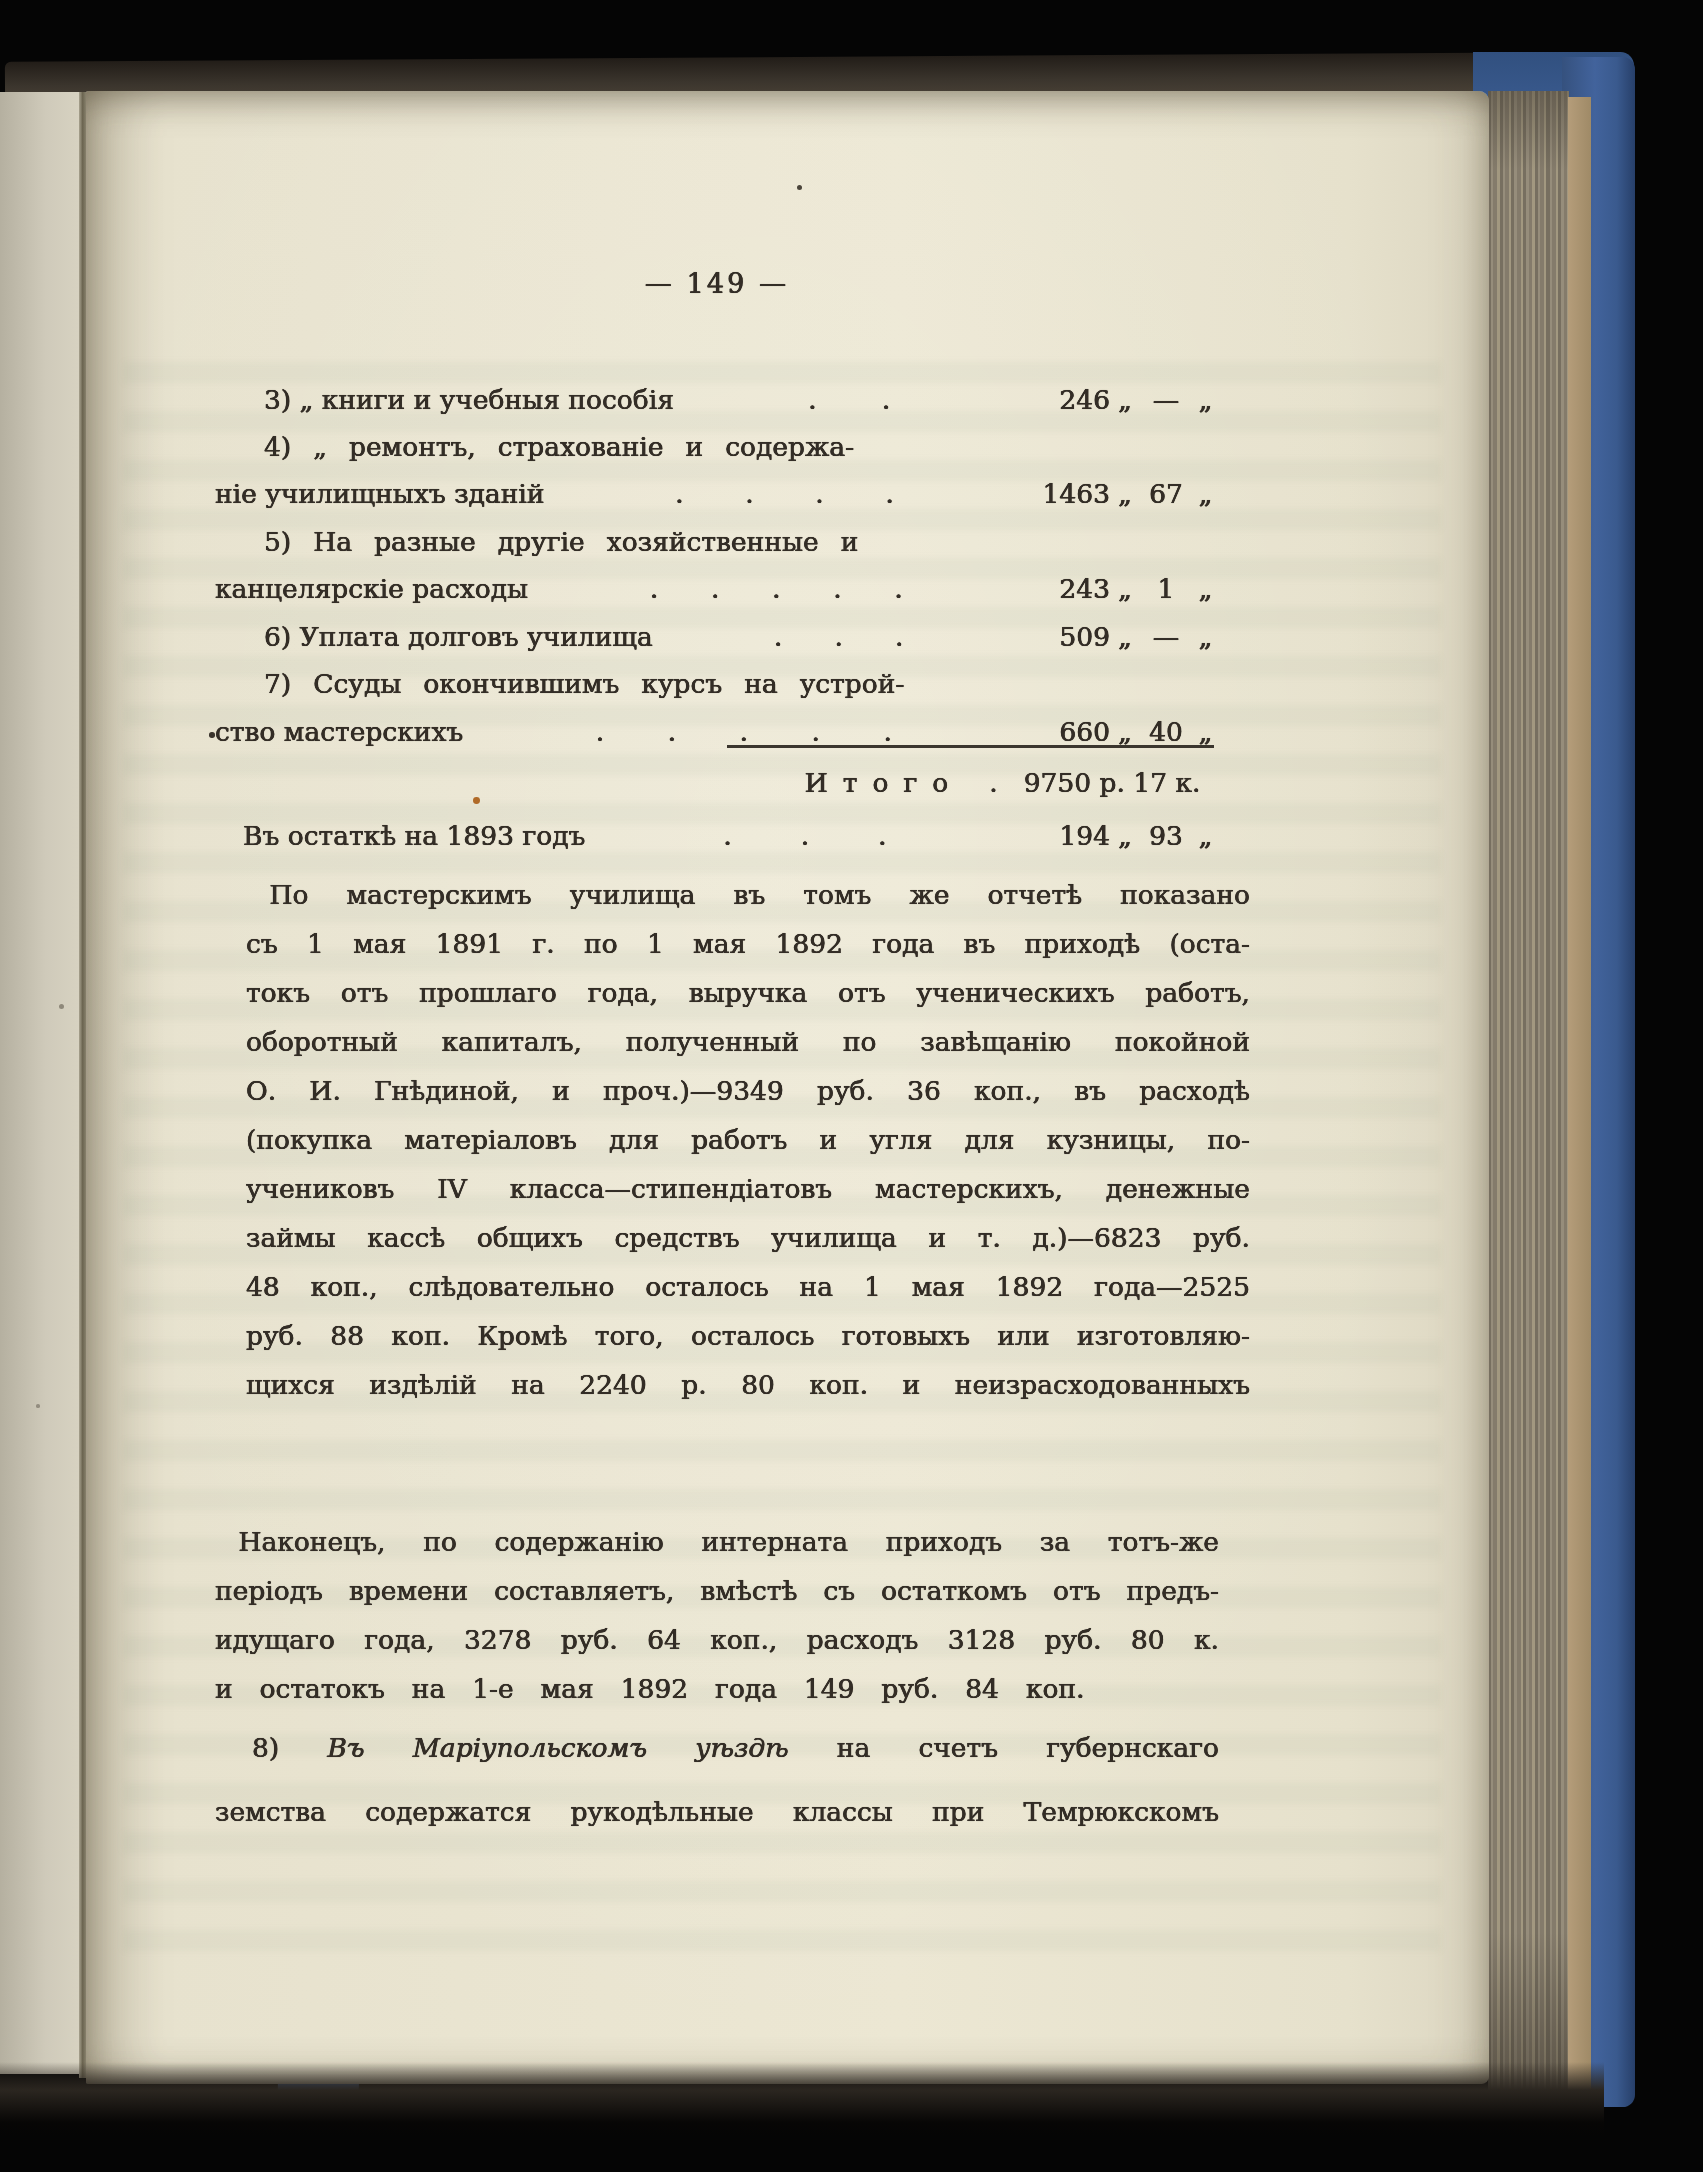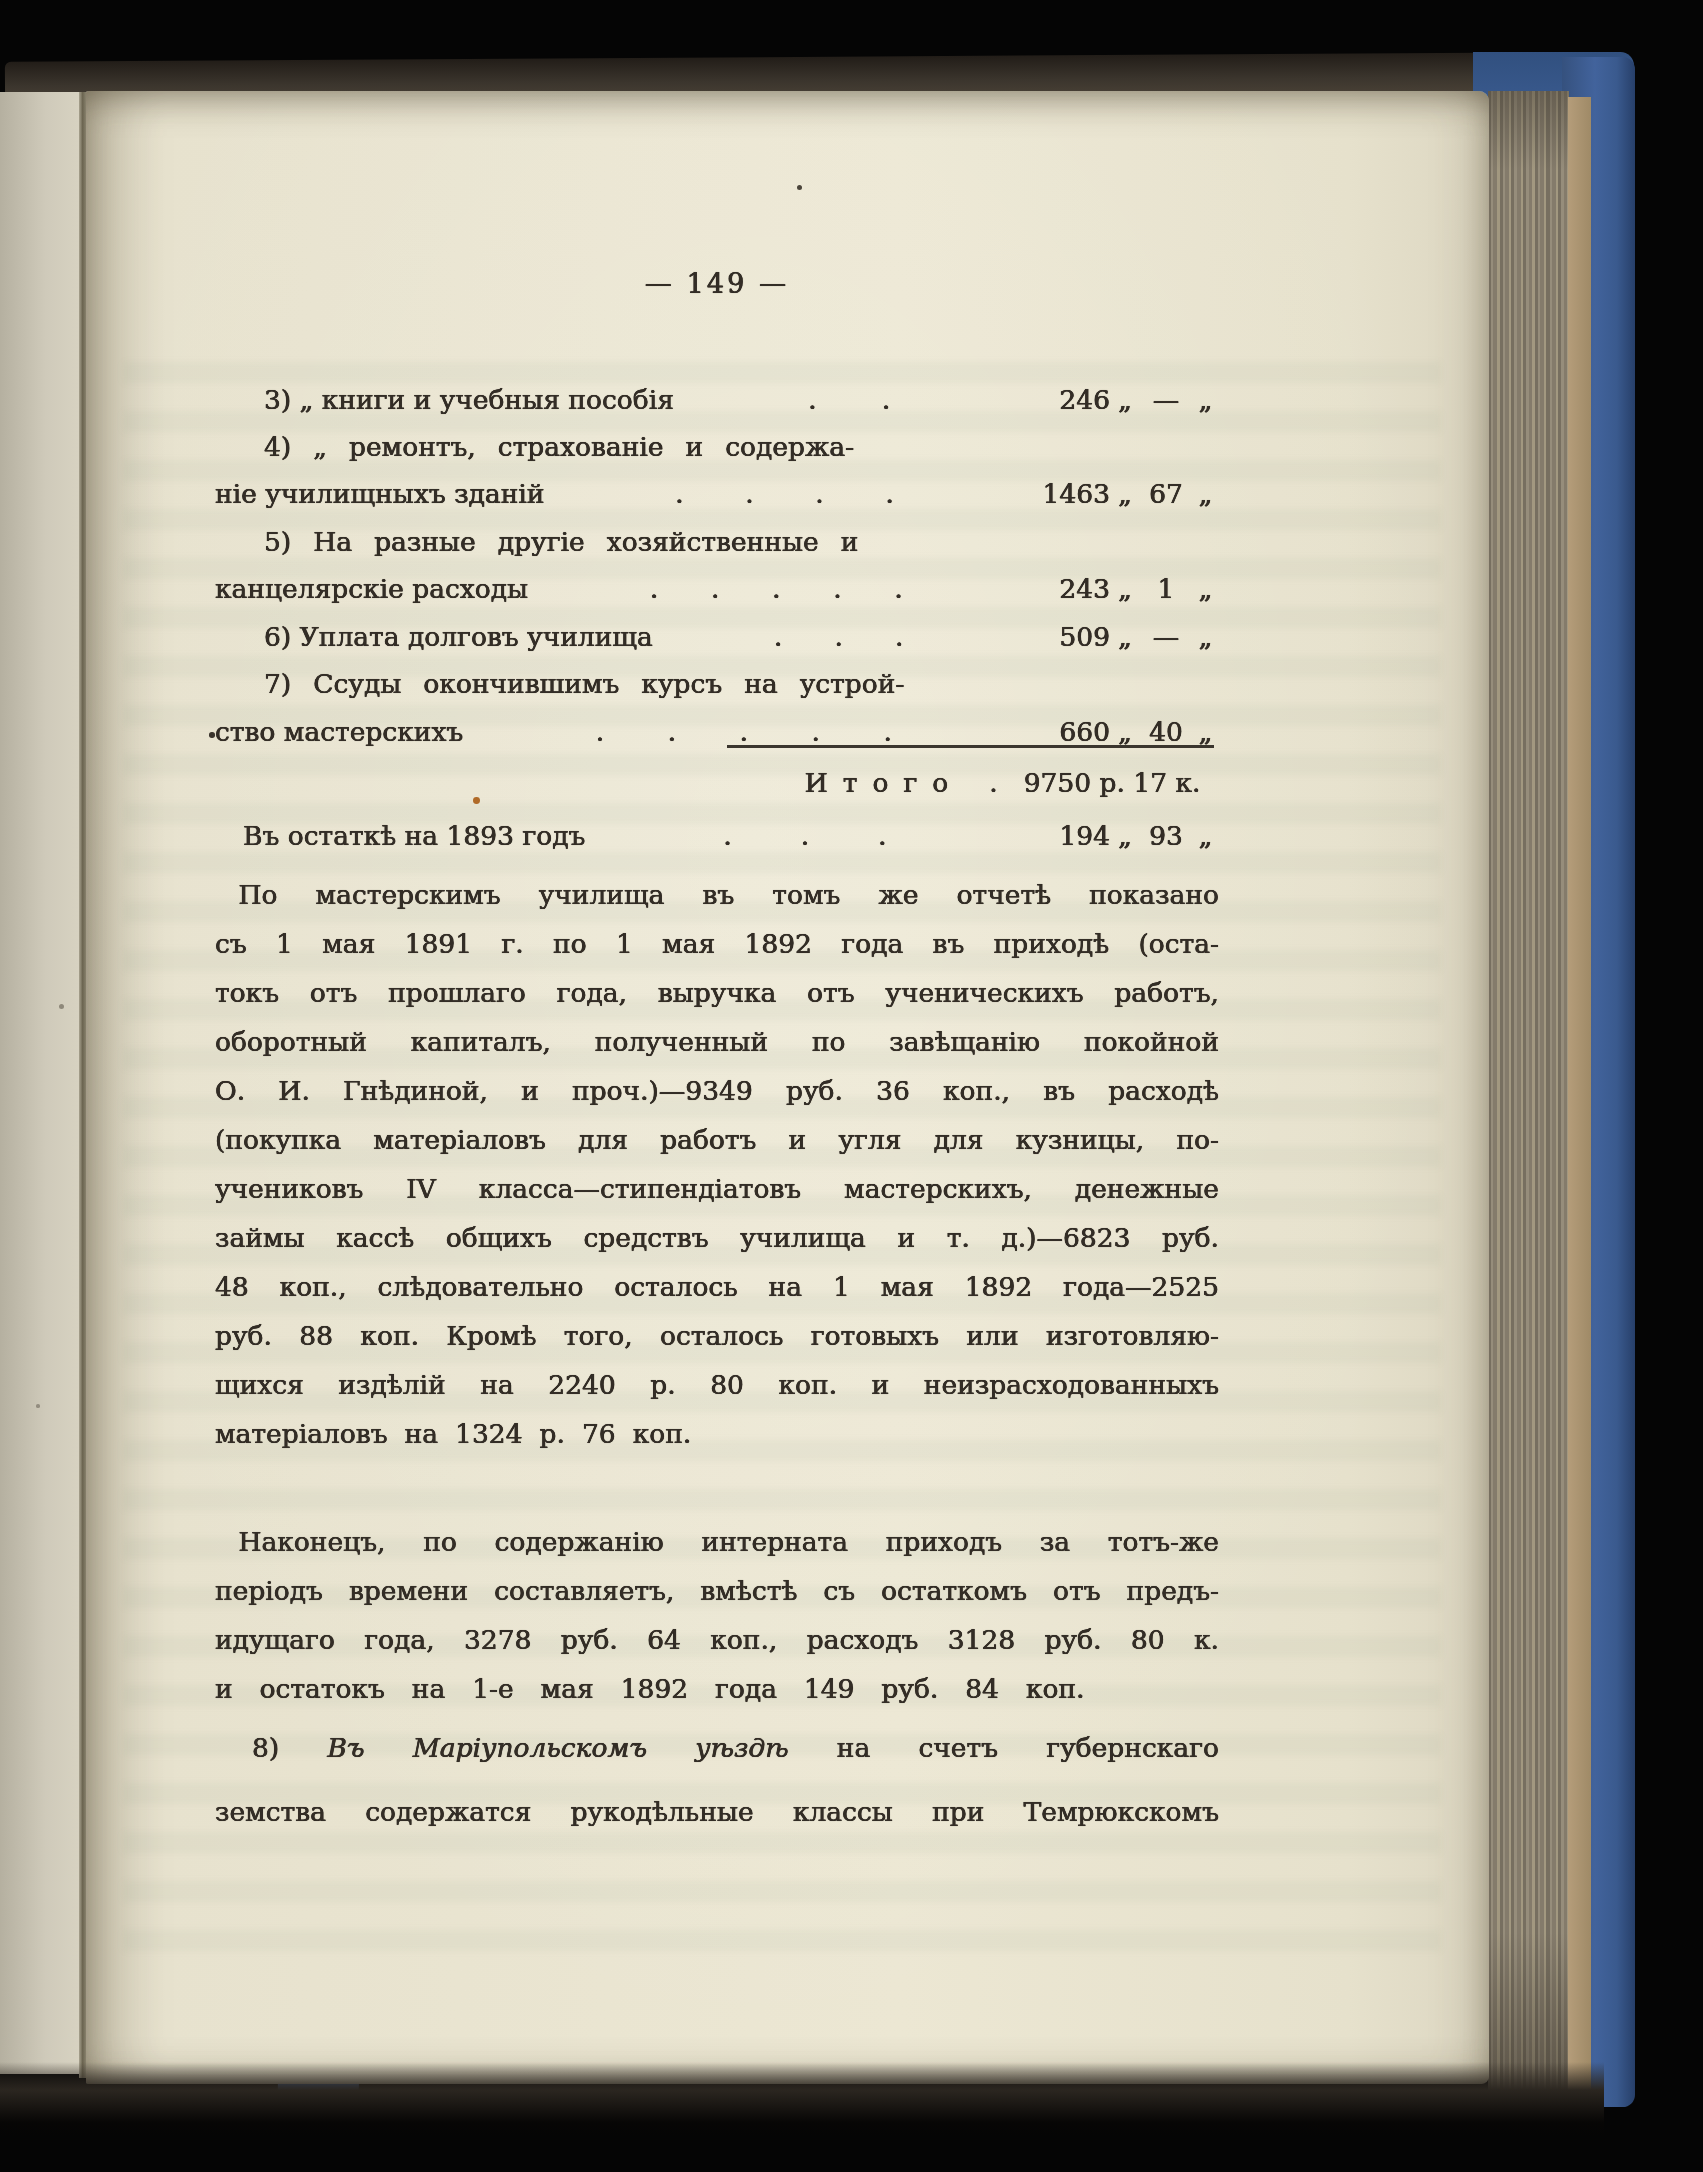--- a/index.html
+++ b/index.html
@@ -67,21 +67,21 @@
   .kop{width:52px;text-align:center;}
   .dq2{width:27px;text-align:center;}
 
   .sum-rule{position:absolute;top:654px;right:5px;width:487px;height:2.5px;
     background:#3b362e;}
   .itogo-row{position:absolute;top:668px;right:18.5px;height:47px;line-height:47px;
     display:flex;gap:26px;align-items:baseline;}
   .itogo-label{letter-spacing:15px;}
 
   .para{position:absolute;left:0;width:100%;}
-  .p1{top:779px;}
+  .p1{top:779px;margin-left:31px;}
   .p2{top:1426px;}
   .pl{height:49px;line-height:49px;text-align:justify;text-align-last:justify;}
   .p2 .pl{height:49px;line-height:49px;}
   .p1 .pl:first-child,.p2 .pl:first-child{text-indent:23.4px;}
   .last-left{text-align-last:left;word-spacing:8.6px;}
   .last-left-wide{text-align-last:left;word-spacing:18.5px;}
   .p3l{position:absolute;left:0;width:100%;height:49px;line-height:49px;
     text-align:justify;text-align-last:justify;}
   .p3a{top:1632px;text-indent:37px;}
   .p3b{top:1696px;}
@@ -240,21 +240,20 @@
         <div class="pl">съ 1 мая 1891 г. по 1 мая 1892 года въ приходѣ (оста-</div>
         <div class="pl">токъ отъ прошлаго года, выручка отъ ученическихъ работъ,</div>
         <div class="pl">оборотный капиталъ, полученный по завѣщанію покойной</div>
         <div class="pl">О. И. Гнѣдиной, и проч.)—9349 руб. 36 коп., въ расходѣ</div>
         <div class="pl">(покупка матеріаловъ для работъ и угля для кузницы, по-</div>
         <div class="pl">учениковъ IV класса—стипендіатовъ мастерскихъ, денежные</div>
         <div class="pl">займы кассѣ общихъ средствъ училища и т. д.)—6823 руб.</div>
         <div class="pl">48 коп., слѣдовательно осталось на 1 мая 1892 года—2525</div>
         <div class="pl">руб. 88 коп. Кромѣ того, осталось готовыхъ или изготовляю-</div>
         <div class="pl">щихся издѣлій на 2240 р. 80 коп. и неизрасходованныхъ</div>
-        <div class="pl last-left">матеріаловъ на 1324 р. 76 коп.</div>
       </div>
 
       <div class="para p2">
         <div class="pl">Наконецъ, по содержанію интерната приходъ за тотъ-же</div>
         <div class="pl">періодъ времени составляетъ, вмѣстѣ съ остаткомъ отъ предъ-</div>
         <div class="pl">идущаго года, 3278 руб. 64 коп., расходъ 3128 руб. 80 к.</div>
         <div class="pl last-left-wide">и остатокъ на 1-е мая 1892 года 149 руб. 84 коп.</div>
       </div>
 
       <div class="p3l p3a">

